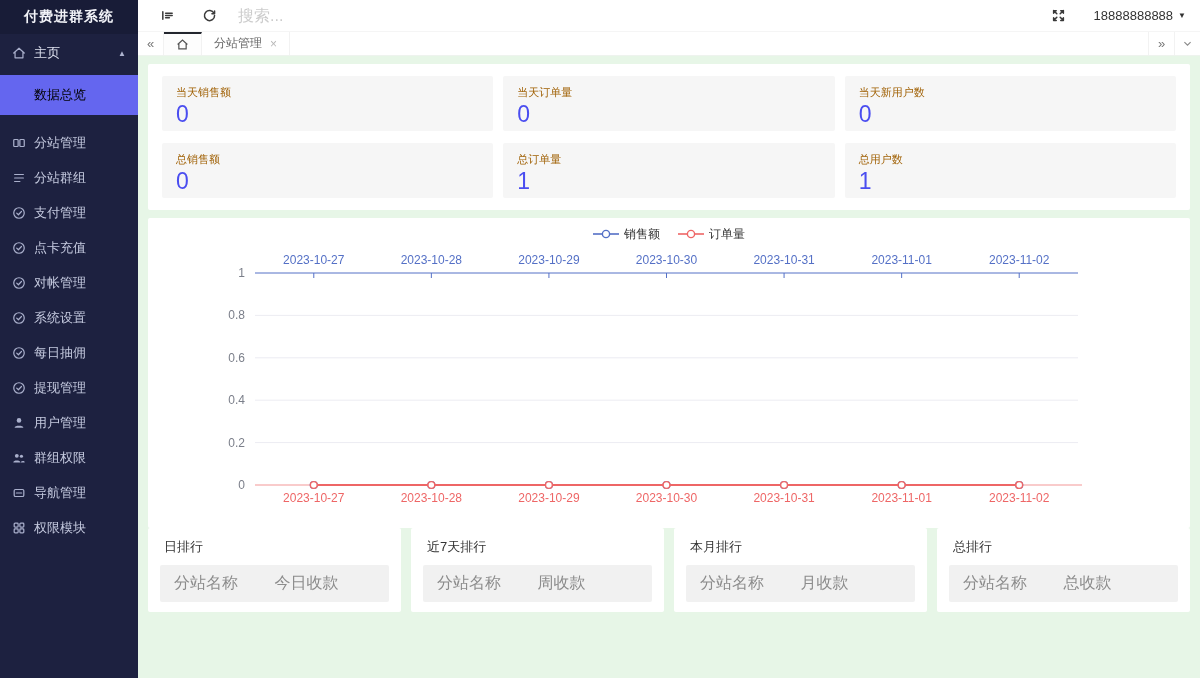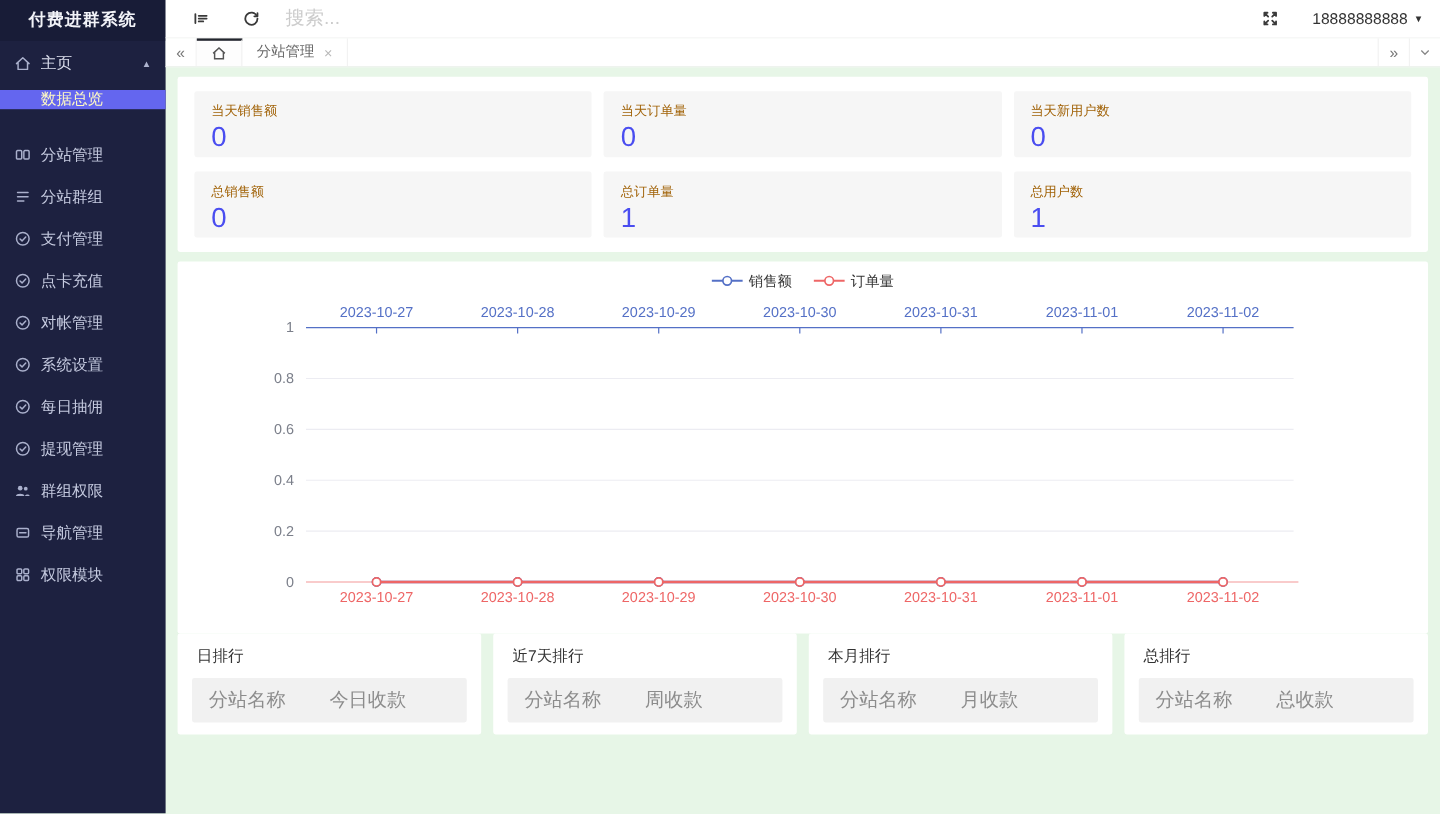--- a/index.html
+++ b/index.html
@@ -9,21 +9,21 @@
 
   
   .sidebar { width:138px; min-width:138px; height:678px; background:#1d2140; color:#c5cadf; }
   .side-title { height:34px; display:flex; align-items:center; justify-content:center;
     color:#f2f3f8; font-size:14px; font-weight:bold; letter-spacing:1px; background:#181c37; }
   .side-item { display:flex; align-items:center; height:35px; padding:0 12px;
     font-size:13px; color:#c5cadf; cursor:pointer; }
   .side-item.parent { height:38px; color:#dde0ee; }
   .side-item .lbl { margin-left:8px; }
   .side-item .arrow { margin-left:auto; font-size:8px; color:#aeb4cf; }
-  .side-item.active { background:#6466ef; color:#fef9c3; height:16px; margin:3px 0 20px; padding-left:34px; }
+  .side-item.active { background:#6466ef; color:#000000; height:40px; margin:3px 0 10px; padding-left:34px; }
   .micon { width:14px; height:14px; flex:0 0 14px; display:inline-flex; }
   .micon svg { width:14px; height:14px; stroke:#aab0cc; fill:none; stroke-width:1.4;
     stroke-linecap:round; stroke-linejoin:round; }
 
   
   .main { flex:1; display:flex; flex-direction:column; min-width:0; }
 
   .topbar { height:32px; background:#fff; display:flex; align-items:center;
     padding:0 14px; border-bottom:1px solid #f5f5f5; }
   .tb-icon { width:30px; height:32px; display:flex; align-items:center; justify-content:center;
@@ -166,20 +166,29 @@
   <div class="side-item">
     <span class="micon">
       <svg viewBox="0 0 16 16">
           <circle cx="8" cy="8" r="6"></circle>
           <path d="M5.4 8.2 L7.3 10 L10.8 6.3"></path>
         </svg>
     </span>
     <span class="lbl">提现管理</span>
   </div>
 
+  <div class="side-item">
+    <span class="micon">
+      <svg viewBox="0 0 16 16">
+          <circle cx="8" cy="5" r="2.6" fill="#aab0cc" stroke="none"></circle>
+          <path d="M3 13.5 C3 10.5 13 10.5 13 13.5 Z" fill="#aab0cc" stroke="none"></path>
+        </svg>
+    </span>
+    <span class="lbl">用户管理</span>
+  </div>
 
   <div class="side-item">
     <span class="micon">
       <svg viewBox="0 0 16 16">
           <circle cx="5.5" cy="5.5" r="2.2" fill="#aab0cc" stroke="none"></circle>
           <circle cx="10.8" cy="6" r="1.8" fill="#aab0cc" stroke="none"></circle>
           <path d="M1.5 13 C1.5 10.2 9.5 10.2 9.5 13 Z" fill="#aab0cc" stroke="none"></path>
           <path d="M10 12.6 C11.5 10.8 14.5 11.2 14.5 13 L10 13 Z" fill="#aab0cc" stroke="none"></path>
         </svg>
     </span>

